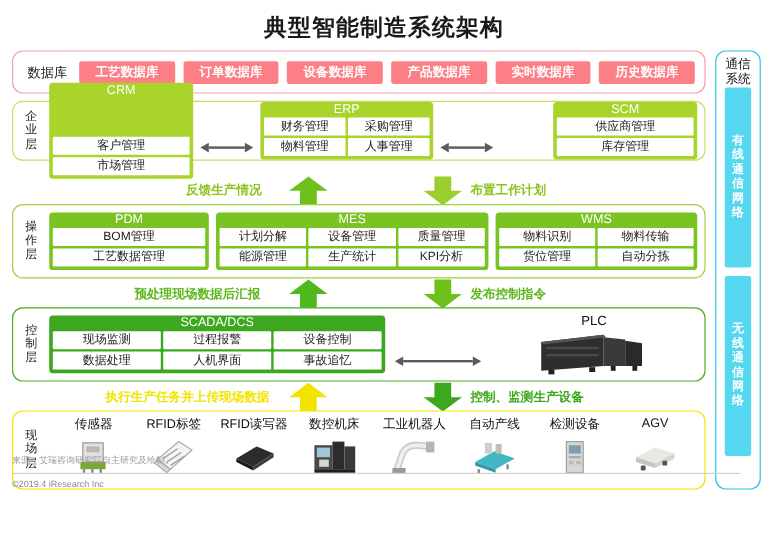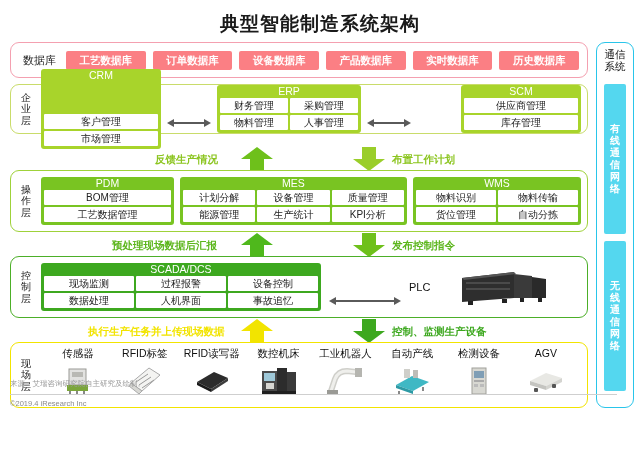--- a/index.html
+++ b/index.html
@@ -153,21 +153,21 @@
     border:1.8px solid #29c5ea;
     border-radius:9px;
     background:#ffffff;
     display:flex;
     flex-direction:column;
     align-items:center;
     padding:5px 0 6px 0;
   }
   .comm-title {
     font-size:10.5px; color:#111; line-height:12px; text-align:center; width:26px;
-    margin-bottom:12px;
+    margin-bottom:1px;
   }
   .comm-block {
     width:22px;
     background:#54d7ef;
     border-radius:2px;
     color:#ffffff;
     font-size:10px;
     font-weight:bold;
     line-height:12px;
     text-align:center;
@@ -372,21 +372,21 @@
       </div>
 
       <div style="position:relative;width:76px;height:10px;">
         <div class="harrow" style="left:2px;right:2px;top:14px;">
           <div class="tipL"></div>
           <div class="bar"></div>
           <div class="tipR"></div>
         </div>
       </div>
 
-      <div style="flex:1;display:flex;flex-direction:row;align-items:center;justify-content:center;">
+      <div style="flex:1;display:flex;flex-direction:column;align-items:center;justify-content:center;">
         <div class="plc-label">PLC</div>
         <div class="plc-pic">
           <svg viewBox="0 0 96 38" style="width:100%;height:100%;">
             <polygon points="4,10 56,4 56,30 4,34" fill="#2e2e2e"></polygon>
             <polygon points="4,10 56,4 58,6 6,12" fill="#555"></polygon>
             <polygon points="56,6 74,8 74,30 56,30" fill="#3a3a3a"></polygon>
             <polygon points="74,9 88,11 88,30 74,30" fill="#2a2a2a"></polygon>
             <rect x="8" y="14" width="44" height="2" fill="#4a4a4a"></rect>
             <rect x="8" y="20" width="44" height="2" fill="#4a4a4a"></rect>
             <rect x="10" y="33" width="5" height="4" fill="#222"></rect>

